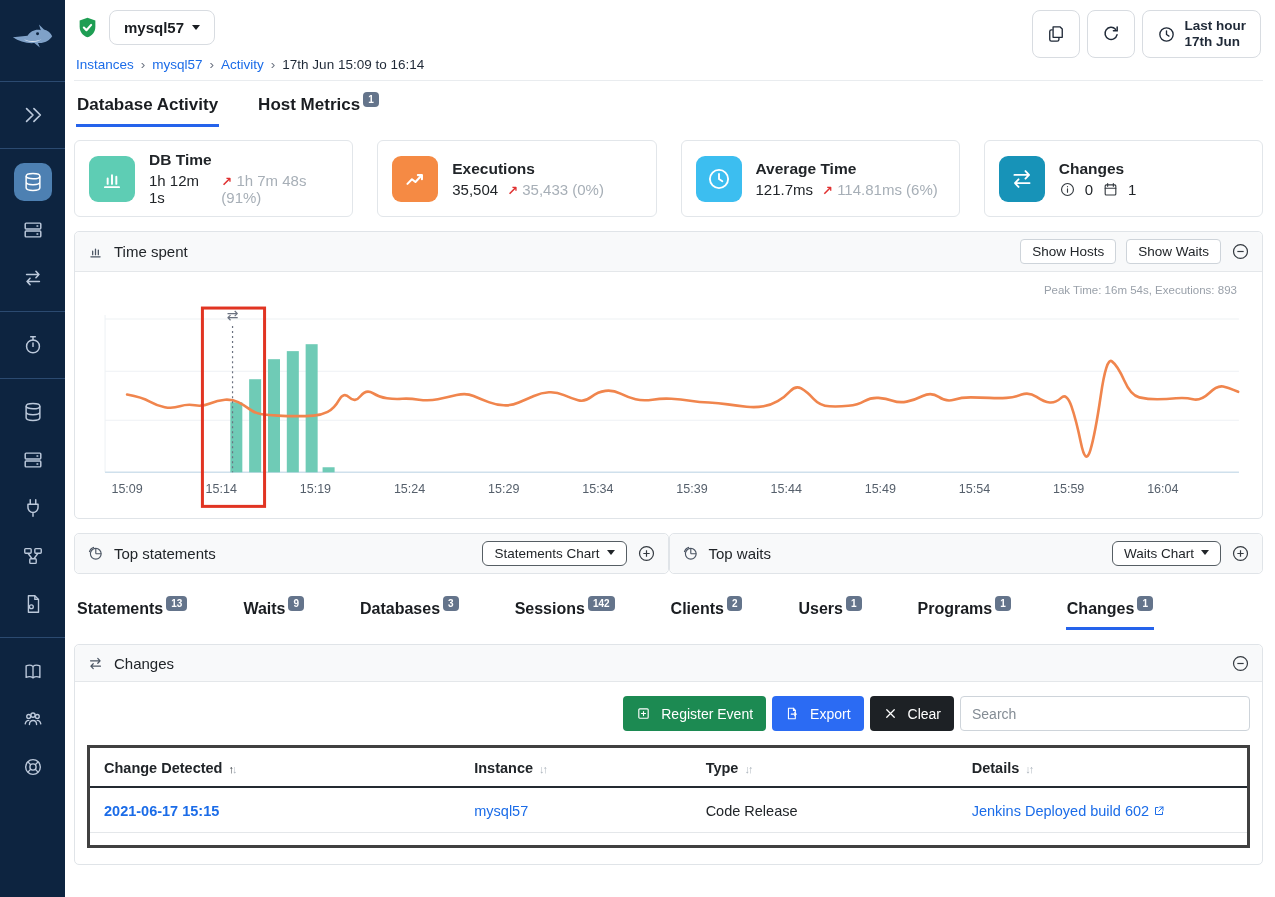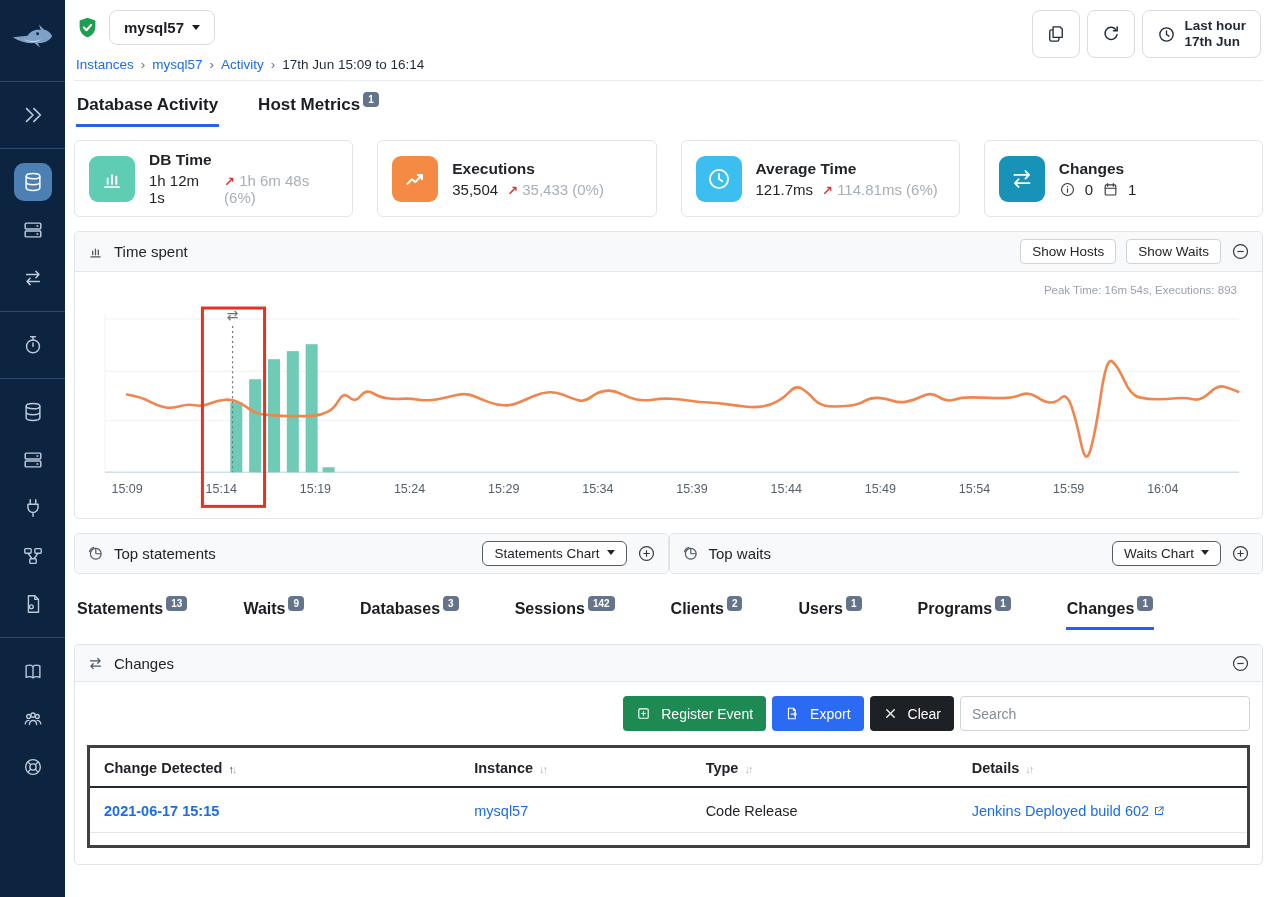--- a/index.html
+++ b/index.html
@@ -344,21 +344,21 @@
       <div class="card">
         <div class="kicon" style="background:#5ecdb4">
             <svg viewBox="0 0 24 24">
               <use href="#i-bars"></use>
             </svg>
           </div>
         <div>
           <h3>DB Time</h3>
           <div class="kv">
               <span class="val">1h 12m 1s</span>
-            <span><span class="arrow">↗</span> <span class="cmp">1h 6m 48s (6%)</span></span>
+            <span><span class="arrow">↗</span> <span class="cmp">1h 7m 48s (91%)</span></span>
             </div>
         </div>
       </div>
       <div class="card">
         <div class="kicon" style="background:#f58a44">
             <svg viewBox="0 0 24 24">
               <use href="#i-trend"></use>
             </svg>
           </div>
         <div>

